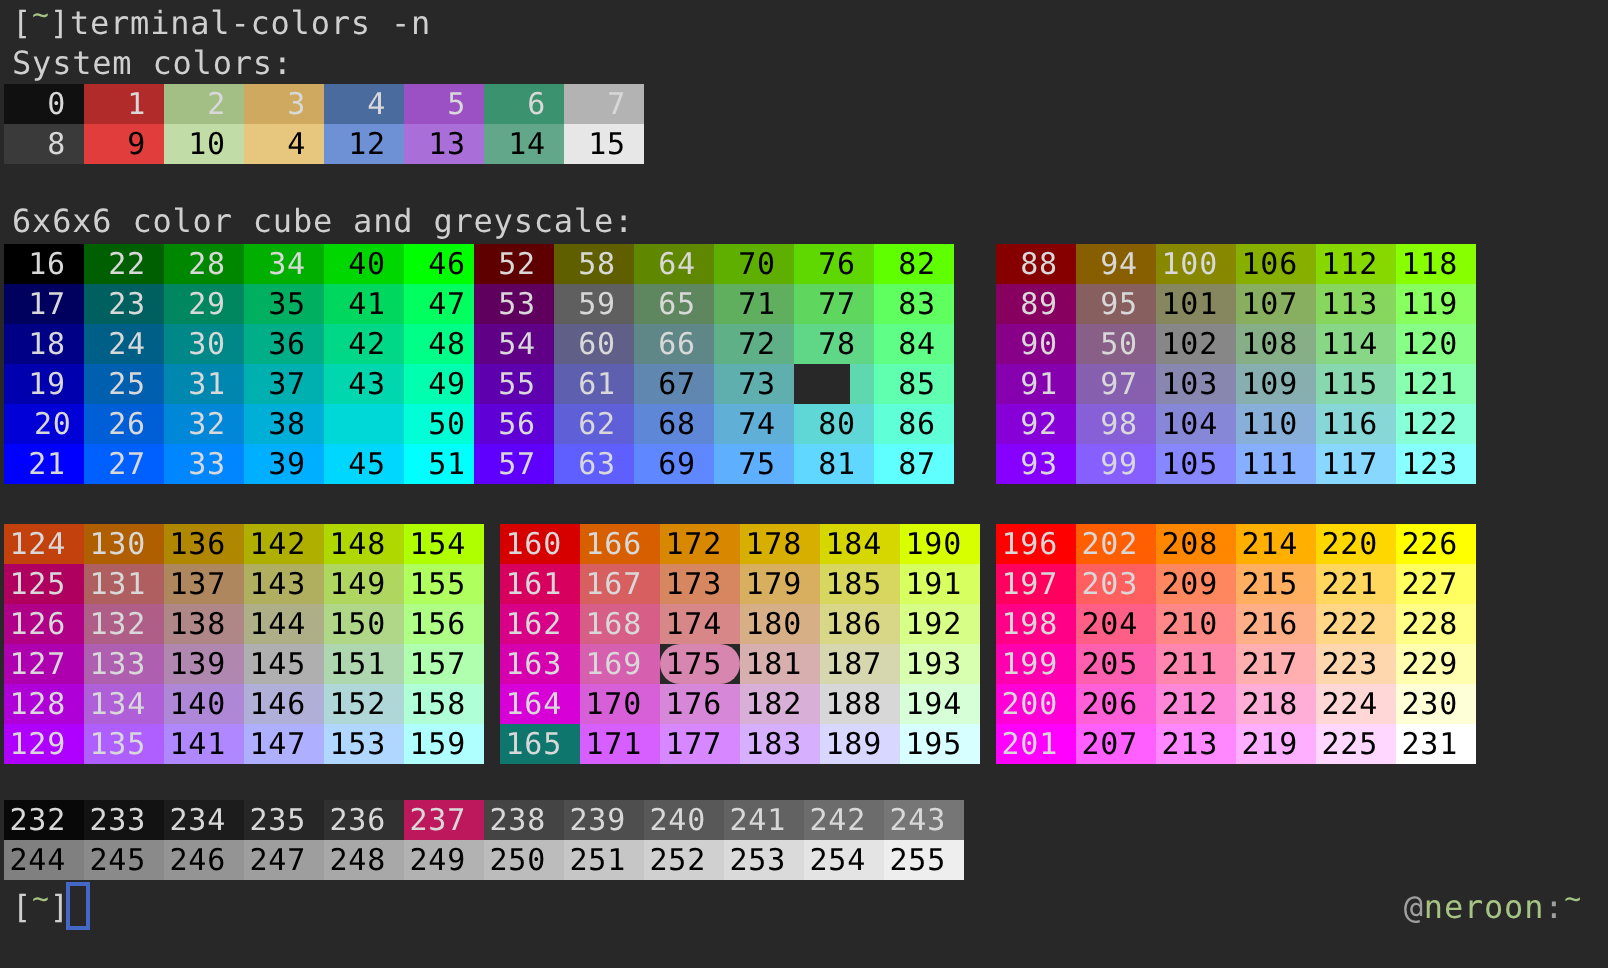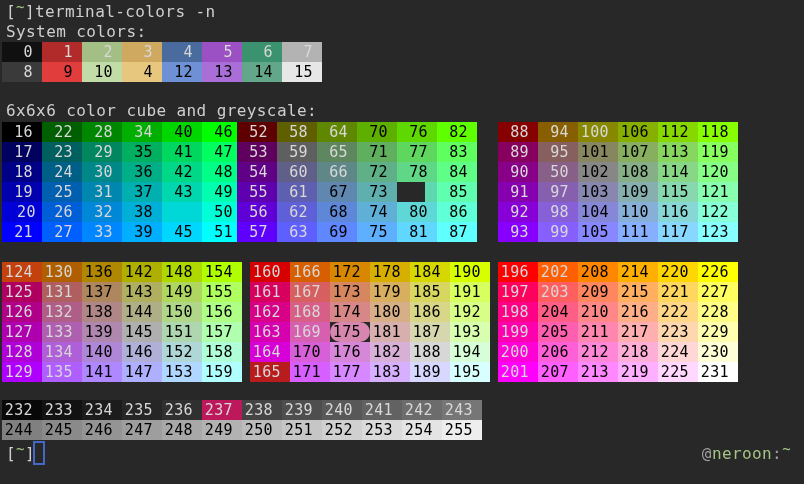--- a/index.html
+++ b/index.html
@@ -244,21 +244,21 @@
       <div class="cell fg-b" style="background: rgb(215, 135, 175); border-radius: 10px;">175</div>
       <div class="cell fg-b" style="background: rgb(215, 175, 175);">181</div>
       <div class="cell fg-b" style="background: rgb(215, 215, 175);">187</div>
       <div class="cell fg-b" style="background: rgb(215, 255, 175);">193</div>
       <div class="cell fg-w" style="background: rgb(215, 0, 215);">164</div>
       <div class="cell fg-b" style="background: rgb(215, 95, 215);">170</div>
       <div class="cell fg-b" style="background: rgb(215, 135, 215);">176</div>
       <div class="cell fg-b" style="background: rgb(215, 175, 215);">182</div>
       <div class="cell fg-b" style="background: rgb(215, 215, 215);">188</div>
       <div class="cell fg-b" style="background: rgb(215, 255, 215);">194</div>
-      <div class="cell fg-w" style="background: #b91c1c;">165</div>
+      <div class="cell fg-w" style="background: #0f766e;">165</div>
       <div class="cell fg-b" style="background: rgb(215, 95, 255);">171</div>
       <div class="cell fg-b" style="background: rgb(215, 135, 255);">177</div>
       <div class="cell fg-b" style="background: rgb(215, 175, 255);">183</div>
       <div class="cell fg-b" style="background: rgb(215, 215, 255);">189</div>
       <div class="cell fg-b" style="background: rgb(215, 255, 255);">195</div>
     </div>
   <div class="grid cube g-f" id="cube-5">
       <div class="cell fg-w" style="background: rgb(255, 0, 0);">196</div>
       <div class="cell fg-w" style="background: rgb(255, 95, 0);">202</div>
       <div class="cell fg-b" style="background: rgb(255, 135, 0);">208</div>

